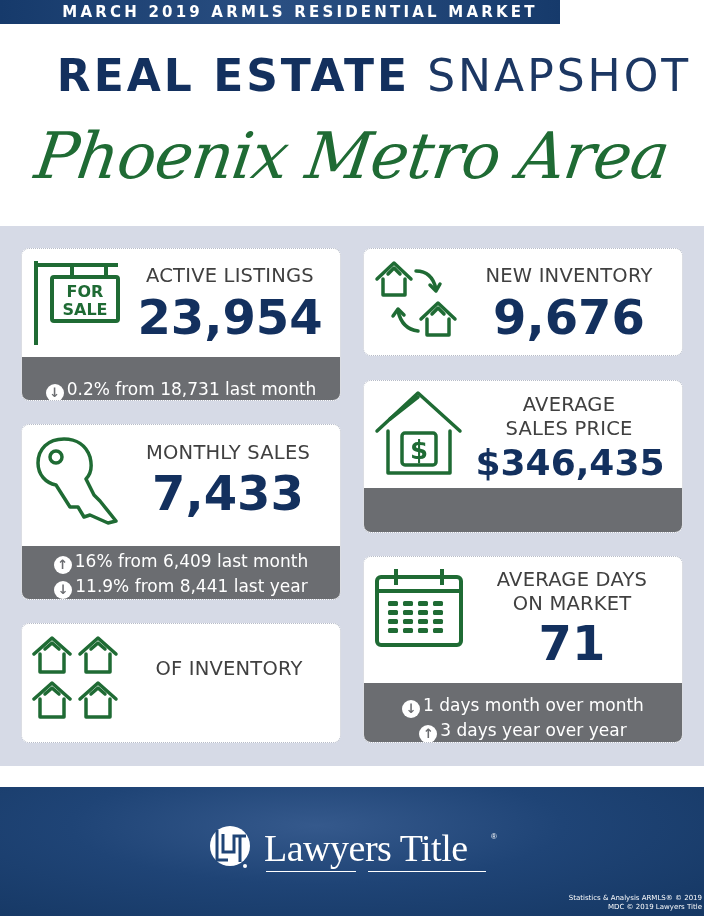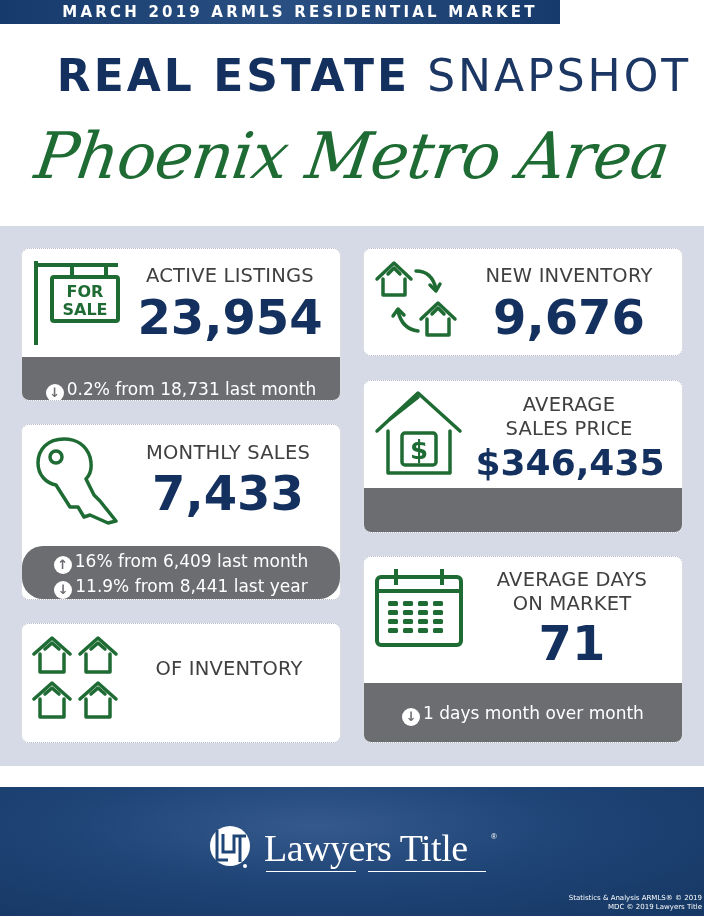--- a/index.html
+++ b/index.html
@@ -144,21 +144,21 @@
 
 <div class="card" style="left:21px;top:424px;width:320px;height:176px;">
   <svg class="icon" style="left:12px;top:10px;" width="90" height="90" viewBox="0 0 90 90">
     <g fill="none" stroke="#1f6b34" stroke-width="3.5" stroke-linejoin="round" stroke-linecap="round">
       <path d="M30 4 C14 4 4 14 4 28 C4 40 12 48 22 50 L36 72 L44 72 L50 82 L56 80 L74 88 L82 86 L66 66 L60 60 L52 44 C58 38 58 30 56 22 C52 10 42 4 30 4 Z"></path>
       <circle cx="22" cy="22" r="6"></circle>
     </g>
   </svg>
   <div class="label" style="left:106px;top:16px;width:200px;">MONTHLY SALES</div>
   <div class="value" style="left:106px;top:44px;width:200px;font-size:48px;">7,433</div>
-  <div class="strip" style="height:53px;padding-top:3px;border-radius:21px;">
+  <div class="strip" style="height:53px;padding-top:3px;">
     <div>
       <span class="arrow">↑</span><span>16% from 6,409 last month</span>
     </div>
     <div>
       <span class="arrow">↓</span><span>11.9% from 8,441 last year</span>
     </div>
   </div>
 </div>
 
 <div class="card" style="left:21px;top:623px;width:320px;height:120px;">
@@ -201,23 +201,26 @@
         <rect x="59" y="52" width="10" height="5" rx="1.5"></rect>
       <rect x="14" y="61" width="10" height="5" rx="1.5"></rect>
         <rect x="29" y="61" width="10" height="5" rx="1.5"></rect>
         <rect x="44" y="61" width="10" height="5" rx="1.5"></rect>
         <rect x="59" y="61" width="10" height="5" rx="1.5"></rect>
     </g>
   </svg>
   <div class="label" style="left:108px;top:11px;width:200px;">AVERAGE DAYS</div>
   <div class="label" style="left:108px;top:35px;width:200px;">ON MARKET</div>
   <div class="value" style="left:108px;top:62px;width:200px;font-size:48px;">71</div>
-  <div class="strip" style="height:59px;padding-top:18px;">
+  <div class="strip" style="height:59px;padding-top:10px;">
     <div>
       <span class="arrow">↓</span><span>1 days month over month</span>
+    </div>
+    <div>
+      <span class="arrow">↑</span><span>3 days year over year</span>
     </div>
   </div>
 </div>
 
 <div class="footer"></div>
 <div class="logo-wrap">
   <svg class="icon" style="left:0;top:2px;" width="48" height="48" viewBox="0 0 48 48">
     <circle cx="22" cy="22" r="20" fill="#ffffff"></circle>
     <g fill="none" stroke="#1f4476" stroke-width="3">
       <polyline points="9,6 9,36 20,36"></polyline>

